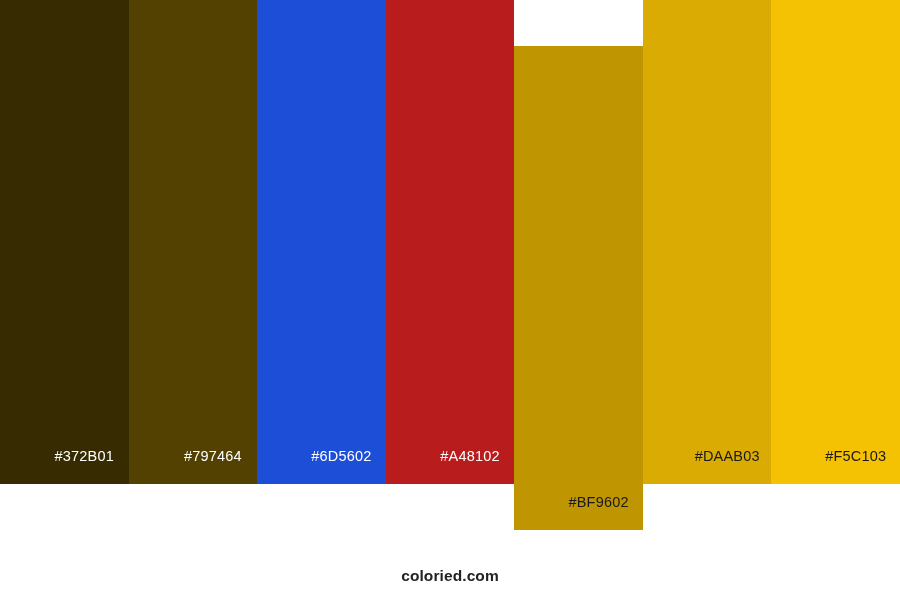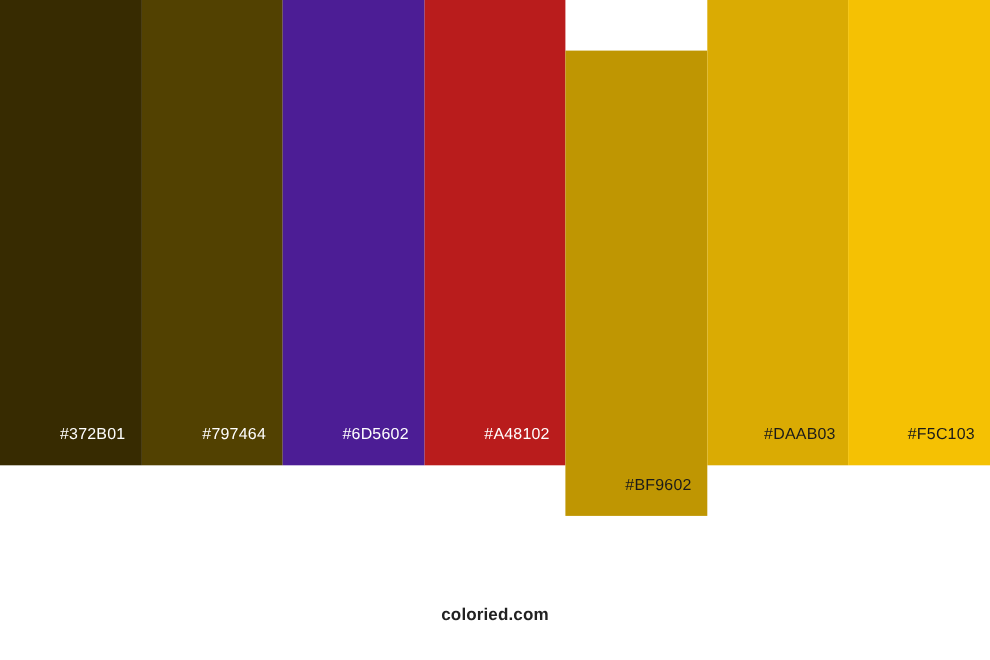--- a/index.html
+++ b/index.html
@@ -25,21 +25,21 @@
     flex-direction: row;
     width: 900px;
     height: 552px;
   }
   .swatch {
     flex: 1 1 0;
     position: relative;
     display: flex;
     align-items: flex-end;
     justify-content: center;
-    height: 423px;
+    height: 484px;
     box-sizing: border-box;
     padding-left: 40px;
   }
   .swatch-label {
     display: block;
     width: 100%;
     text-align: center;
     font-family: "Liberation Sans", sans-serif;
     font-size: 14.5px;
     letter-spacing: 0.2px;
@@ -52,20 +52,21 @@
     color: #ffffff;
   }
   .label-dark {
     color: #1a1a1a;
   }
   #footer {
     width: 900px;
     height: 48px;
     background: #ffffff;
     display: flex;
+    align-items: center;
     justify-content: center;
   }
   #footer-text {
     font-family: "Liberation Sans", sans-serif;
     font-size: 15.5px;
     font-weight: 600;
     color: #222222;
     letter-spacing: 0.1px;
     line-height: 1;
   }
@@ -78,21 +79,21 @@
   <div id="palette">
 
     <div class="swatch" style="background-color: rgb(55, 43, 1);">
       <span class="swatch-label label-light">#372B01</span>
     </div>
 
     <div class="swatch" style="background-color: rgb(82, 65, 1);">
       <span class="swatch-label label-light">#797464</span>
     </div>
 
-    <div class="swatch" style="background-color: #4c1d95;">
+    <div class="swatch" style="background-color: #1d4ed8;">
       <span class="swatch-label label-light">#6D5602</span>
     </div>
 
 
     <div class="swatch" style="background-color: #b91c1c;">
       <span class="swatch-label label-light">#A48102</span>
     </div>
 
     <div class="swatch" style="background-color: rgb(191, 150, 2); margin-top: 46px;">
       <span class="swatch-label label-dark">#BF9602</span>

